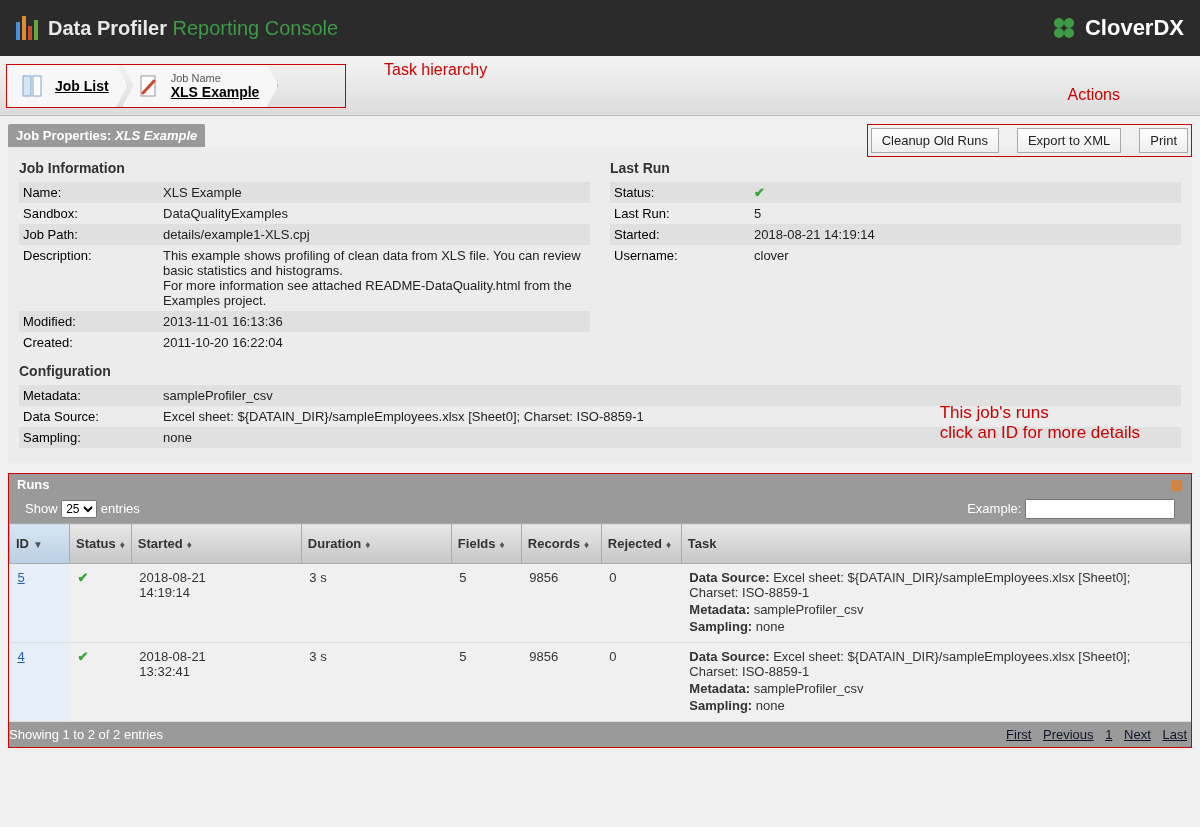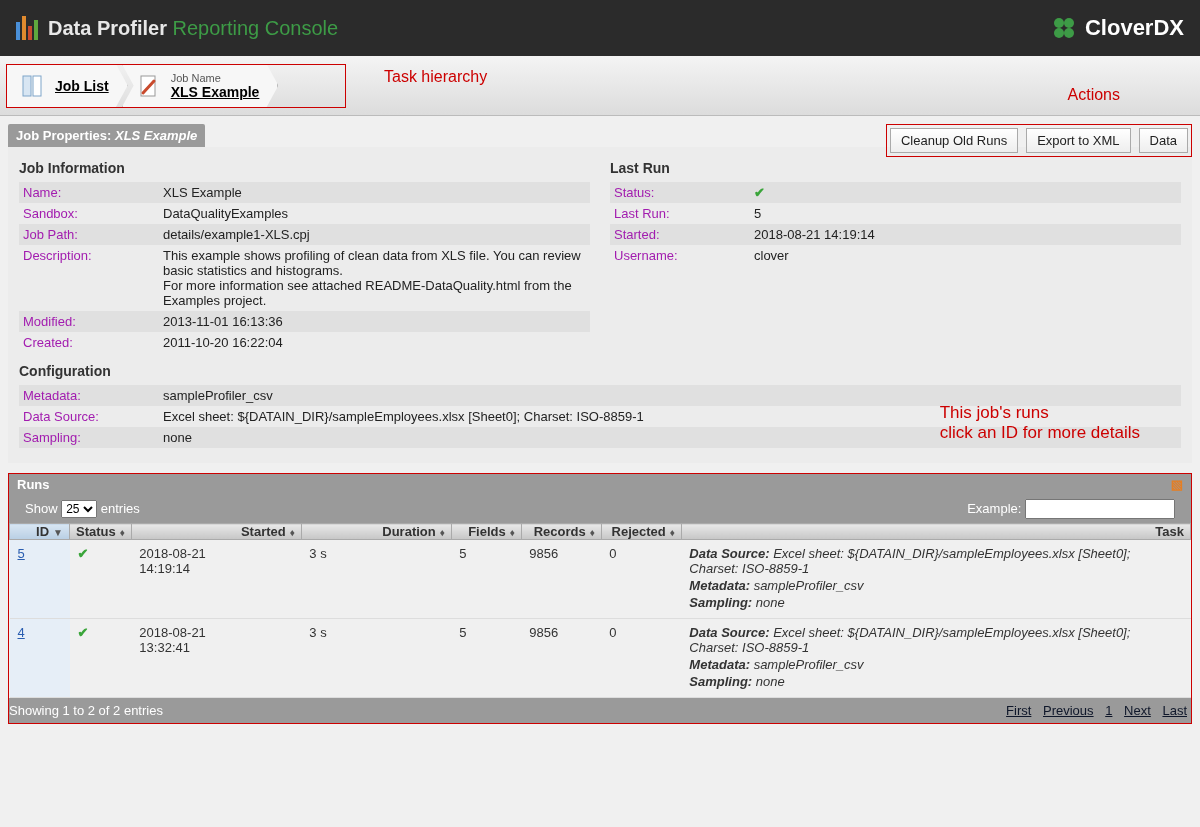--- a/index.html
+++ b/index.html
@@ -30,43 +30,43 @@
 
 .panel-wrap { padding: 8px 8px 0 8px; position:relative; }
 .panel-header { background:#9a9a9a; color:#fff; font-weight:bold; padding:4px 8px; display:inline-block; border-radius:2px 2px 0 0; font-size:13px; }
 .panel-header em { font-style:italic; font-weight:bold; }
 .panel-body { background:#ececec; border:1px solid #ececec; padding:8px 10px 14px 10px; }
 .two-col { display:flex; gap:20px; }
 .col { flex:1; }
 .section-title { font-weight:bold; font-size:14px; margin:4px 0 6px 0; }
 .kv-row { display:flex; align-items:flex-start; padding:3px 4px; font-size:13px; }
 .kv-row.shade { background:#e0e0e0; }
-.kv-label { width:140px; color:#a21caf; }
+.kv-label { width:140px; color:#000000; }
 .kv-value { flex:1; color:#222; }
-.actions { position:absolute; top:12px; right:12px; display:flex; gap:8px; }
+.actions { position:absolute; top:12px; right:12px; display:flex; gap:18px; }
 .btn { background:linear-gradient(#fff,#eee); border:1px solid #aaa; padding:4px 10px; font-size:13px; cursor:pointer; color:#222; }
 .check-icon { color:#3aa53a; font-weight:bold; }
 
 .runs-wrap { margin:10px 8px 24px 8px; position:relative; }
 .runs-panel { border:1px solid #c00; }
 .runs-header { background:#9a9a9a; color:#fff; font-weight:bold; padding:3px 8px; display:flex; justify-content:space-between; align-items:center; font-size:13px; }
 .rss { color:#e67e22; font-size:13px; }
 .runs-bar { background:#9a9a9a; color:#fff; padding:4px 16px; display:flex; justify-content:space-between; align-items:center; font-size:13px; }
 .runs-bar select { font-size:12px; }
 table.runs { width:100%; border-collapse:collapse; font-size:13px; }
-table.runs thead th { background:linear-gradient(#e8e8e8,#c6c6c6); border:1px solid #aaa; padding:0 6px; font-weight:bold; text-align:right; position:relative; }
+table.runs thead th { background:linear-gradient(#e8e8e8,#c6c6c6); border:1px solid #aaa; padding:12px 6px; font-weight:bold; text-align:left; position:relative; }
 table.runs thead th .sortmark{ font-size:10px; color:#555; margin-left:4px;}
 table.runs thead th.idcol{ background:linear-gradient(#d8e6f3,#b9cfe4); }
 table.runs tbody td { border-bottom:1px solid #ddd; padding:6px 8px; vertical-align:top; }
 table.runs tbody td.idcell{ background:#e6eef7; }
 table.runs tbody td a { color:#2a5db0; text-decoration:underline; }
 .runs-footer { background:#9a9a9a; color:#fff; padding:5px 0; display:flex; justify-content:space-between; font-size:13px; }
 .runs-footer a { color:#0f172a; text-decoration:underline; margin:0 4px; }
 .search-in { width:150px; font-size:12px; padding:1px 3px; }
-.info-block div { margin-bottom:2px;font-style:italic; }
+.info-block div { margin-bottom:2px; }
 </style>
 </head>
 <body>
 
 <div class="topbar">
   <div class="logo-left">
     <div class="bars">
         <span></span>
         <span></span>
         <span></span>
@@ -107,33 +107,33 @@
           <rect x="5" y="3" width="14" height="20" fill="#fff" stroke="#999"></rect>
           <path d="M7 20 L18 8" stroke="#c94b2e" stroke-width="3" stroke-linecap="round"></path>
         </svg>
     </span>
     <div class="crumb-stack">
       <span class="small">Job Name</span>
       <a href="#">XLS Example</a>
     </div>
   </div>
   <div class="anno-box" style="left:6px; top:8px; width:340px; height:44px;"></div>
-  <span class="anno-red" style="left:384px; top:12px;">Task hierarchy</span>
+  <span class="anno-red" style="left:384px; top:5px;">Task hierarchy</span>
   <span class="anno-red" style="right:80px; top:30px;">Actions</span>
 </div>
 
 <div class="panel-wrap">
   <div class="panel-header">
     <span>Job Properties: </span><em>XLS Example</em>
   </div>
   <div class="actions">
     <div class="anno-box" style="left:-4px; top:-4px; right:-4px; bottom:-4px;"></div>
     <button class="btn">Cleanup Old Runs</button>
     <button class="btn">Export to XML</button>
-    <button class="btn">Data</button>
+    <button class="btn">Print</button>
   </div>
   <div class="panel-body">
     <div class="two-col">
       <div class="col">
         <div class="section-title">Job Information</div>
         <div class="kv-row shade">
             <div class="kv-label">Name:</div>
             <div class="kv-value">XLS Example</div>
           </div>
         <div class="kv-row">

